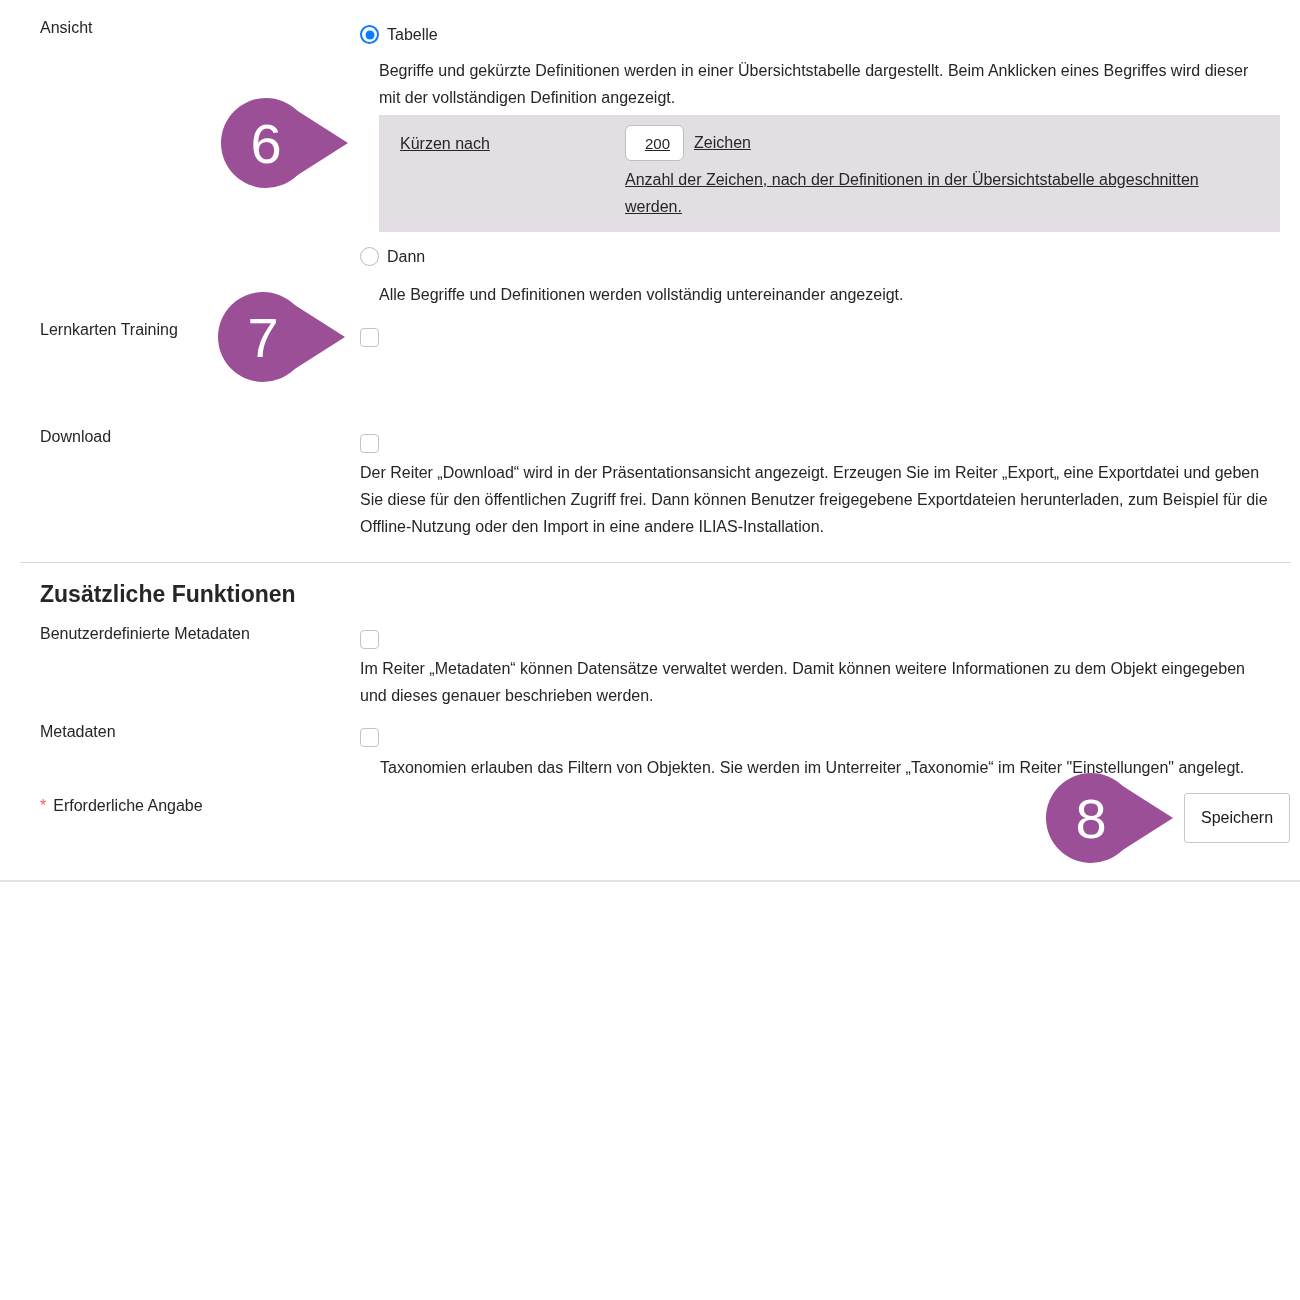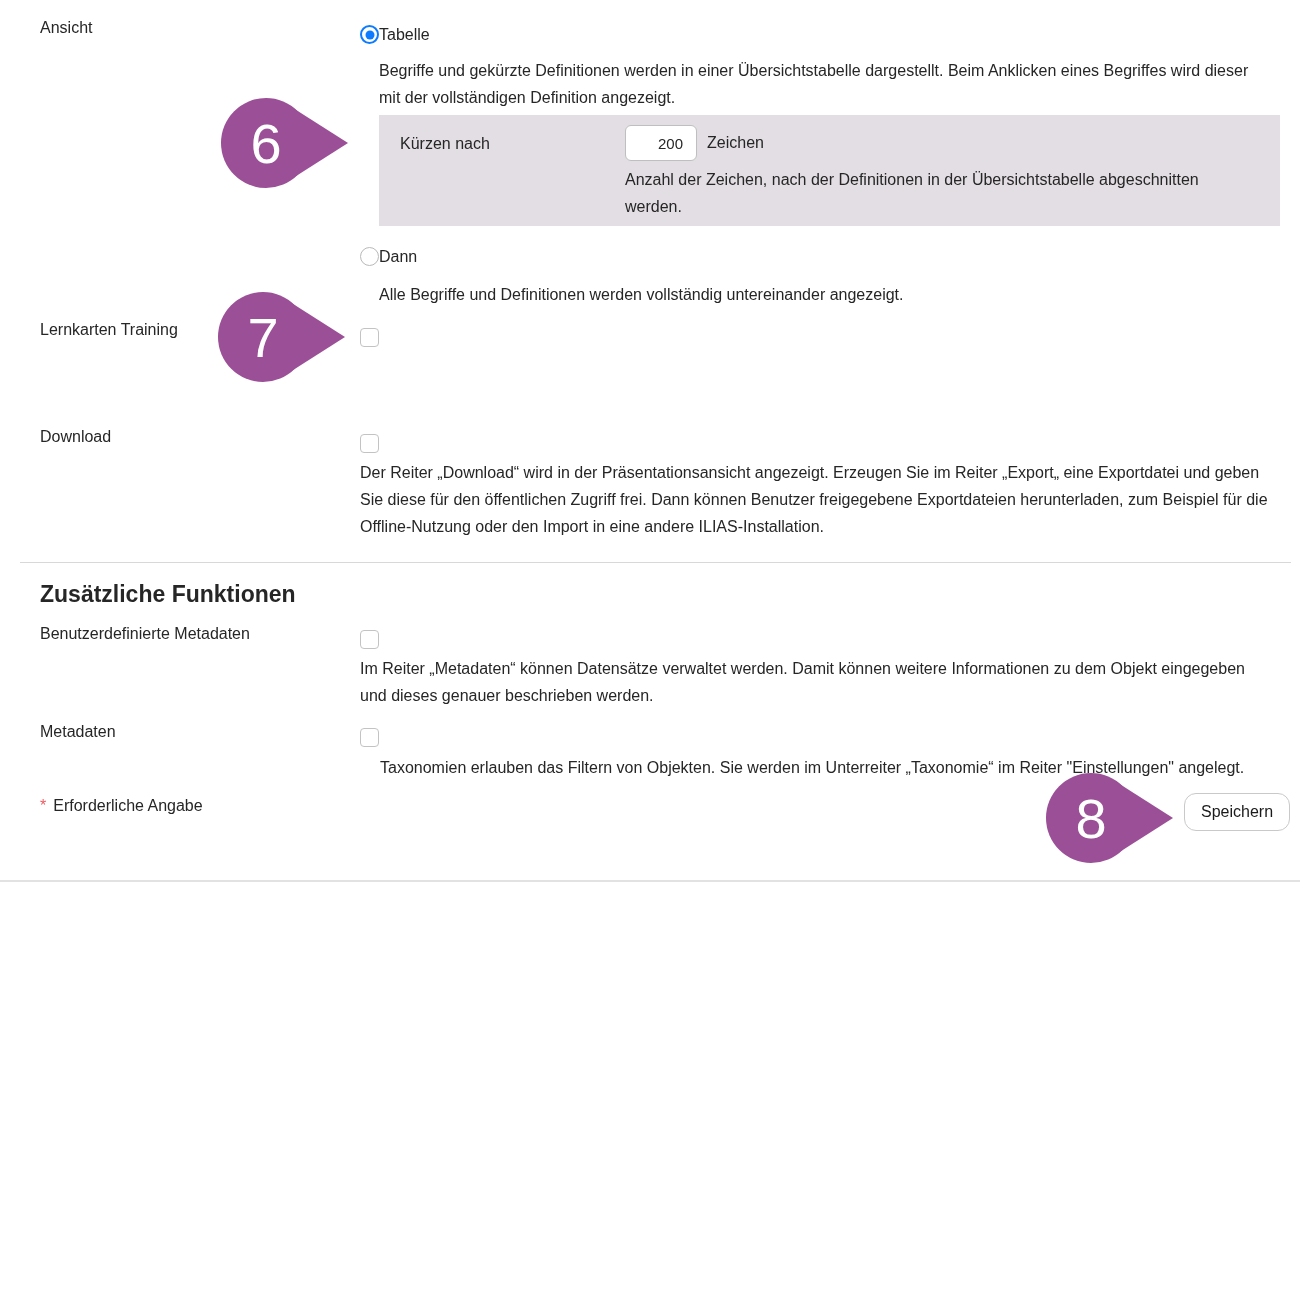--- a/index.html
+++ b/index.html
@@ -15,21 +15,21 @@
     font-family: "Liberation Sans", "DejaVu Sans", sans-serif;
     font-size: 16px;
     color: #262626;
     overflow: hidden;
   }
   .abs { position: absolute; }
   .form-label { font-size: 16px; color: #262626; }
   .desc { line-height: 27px; color: #262626; }
 
   
-  .radio-row { display: flex; align-items: center; }
+  .radio-row { display: flex; align-items: center; gap: 8px; }
   .radio {
     width: 19px; height: 19px; border-radius: 50%;
     box-sizing: border-box; background: #fff; flex: 0 0 auto;
     position: relative;
   }
   .radio.checked { border: 2px solid #0d7bff; }
   .radio.checked .dot {
     position: absolute; left: 50%; top: 50%;
     width: 9px; height: 9px; border-radius: 50%;
     background: #0d7bff; transform: translate(-50%, -50%);
@@ -39,50 +39,51 @@
   
   .checkbox {
     width: 19px; height: 19px; box-sizing: border-box;
     border: 1px solid #c3c3c3; border-radius: 4px; background: #fff;
   }
 
   
   .sub-box {
     left: 379px; top: 115px; width: 901px; box-sizing: border-box;
     background: #e3dee3;
-    padding: 10px 20px 6px 21px;
+    padding: 10px 20px 12px 21px;
     display: flex;
+    text-decoration: underline;
   }
   .sub-box .sub-label { width: 225px; padding-top: 10px; flex: 0 0 auto; }
   .sub-box .sub-field { flex: 1; }
   .input-row { display: flex; align-items: center; gap: 10px; }
   .num-input {
-    width: 72px; height: 36px; box-sizing: border-box;
+    width: 59px; height: 36px; box-sizing: border-box;
     border: 1px solid #bfbfbf; border-radius: 6px;
     font-family: "Liberation Sans", "DejaVu Sans", sans-serif;
     font-size: 15px; color: #262626;
     text-align: right; padding-right: 13px; background: #fff;
   }
   .help-text { margin-top: 5px; width: 615px; line-height: 27px; }
 
   .divider-inner {
     left: 20px; top: 562px; width: 1271px; height: 1px; background: #d8d8d8;
   }
   .divider-bottom {
     left: 0; top: 880px; width: 1300px; height: 2px; background: #e2e2e2;
   }
   .section-header {
     left: 40px; top: 581px; font-size: 23px; font-weight: bold; color: #262626;
   }
   .required-note { left: 40px; top: 797px; display: flex; gap: 7px; }
   .required-note .asterisk { color: #ee5a60; }
 
   .save-btn {
-    left: 1184px; top: 793px; height: 38px; padding: 0 16px;
-    background: #ffffff; border: 1px solid #c9c9c9; border-radius: 12px;
+    left: 1184px; top: 793px; height: 50px; padding: 0 16px;
+    background: #ffffff; border: 1px solid #c9c9c9; border-radius: 3px;
     font-family: "Liberation Sans", "DejaVu Sans", sans-serif;
     font-size: 16px; color: #1a1a1a; cursor: pointer;
   }
 
   .marker { pointer-events: none; }
   .marker text {
     font-family: "Liberation Sans", "DejaVu Sans", sans-serif;
     font-size: 56px; fill: #ffffff;
   }
 </style>

